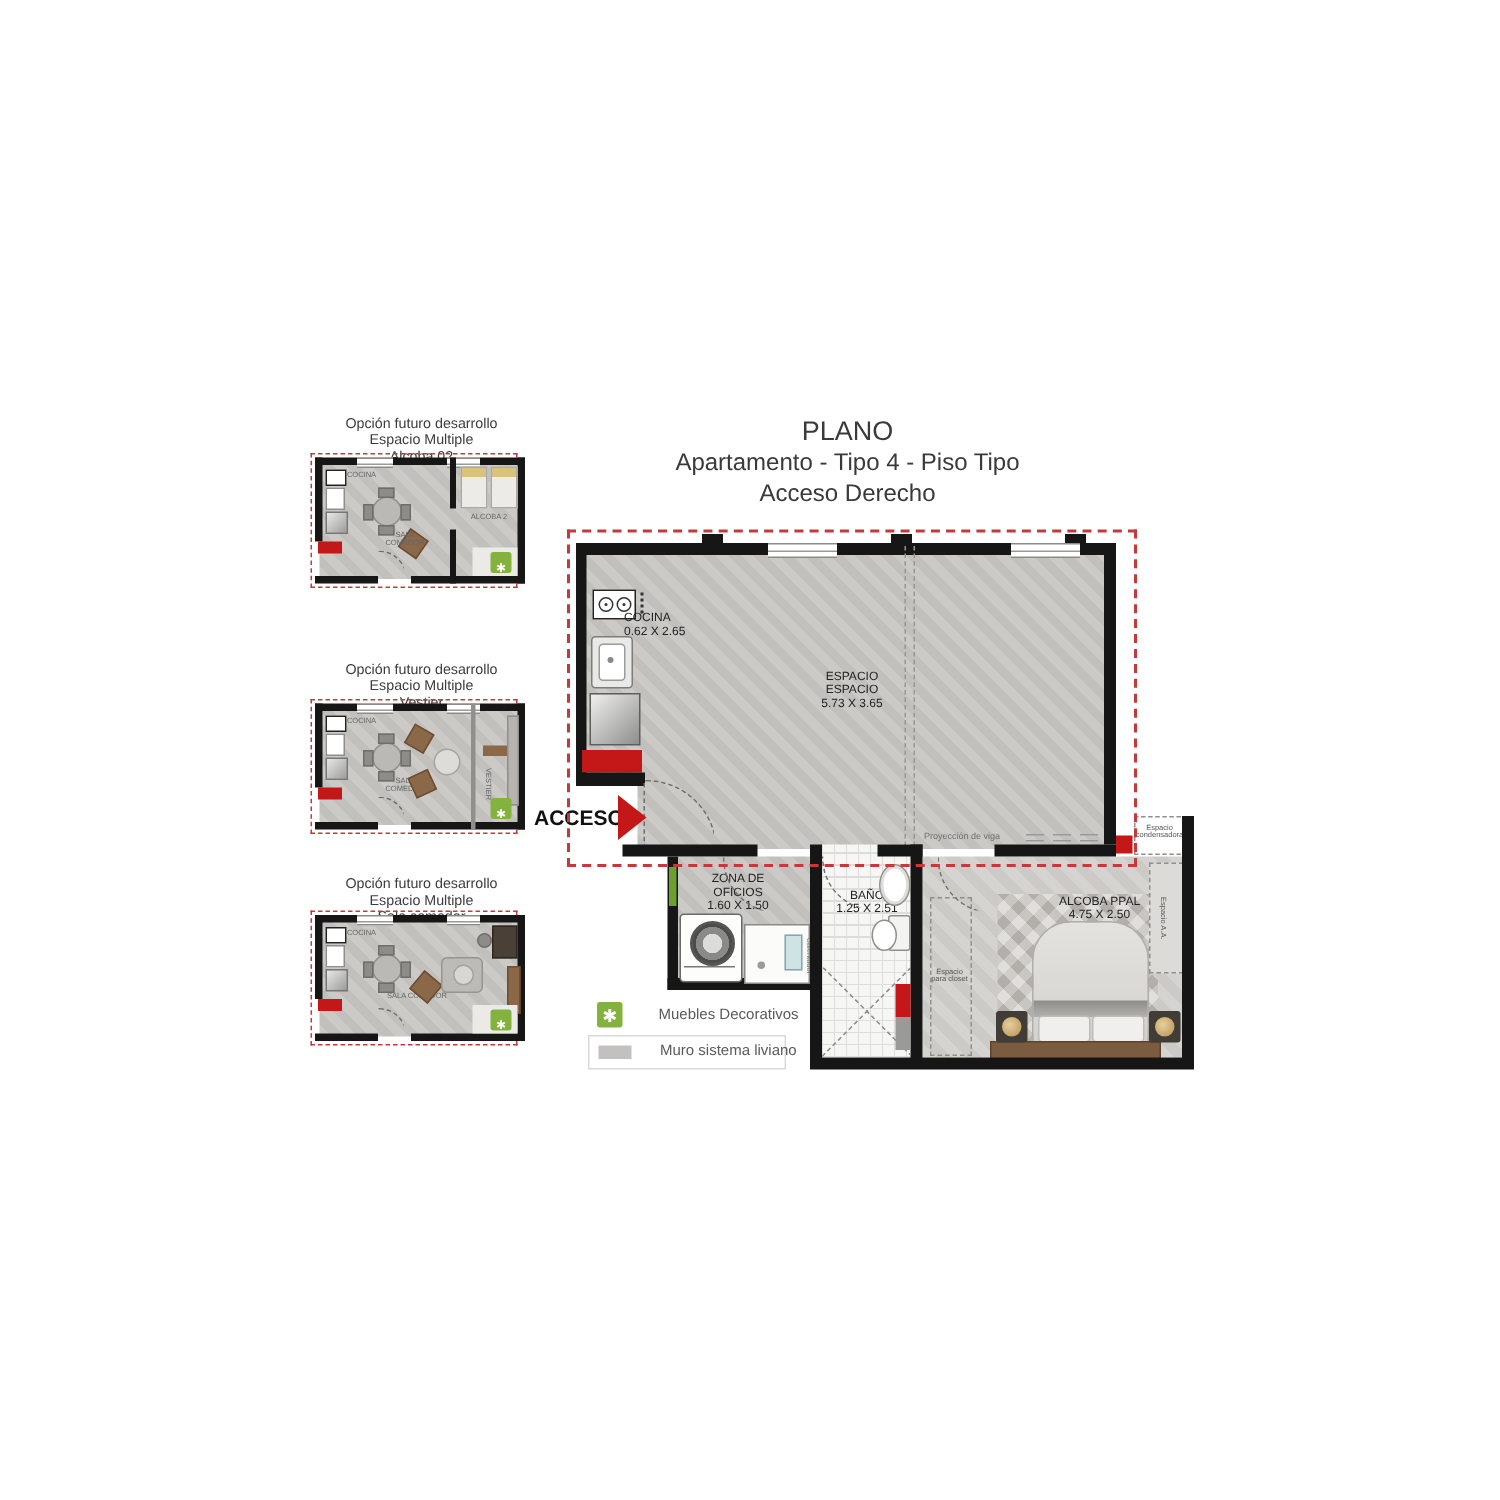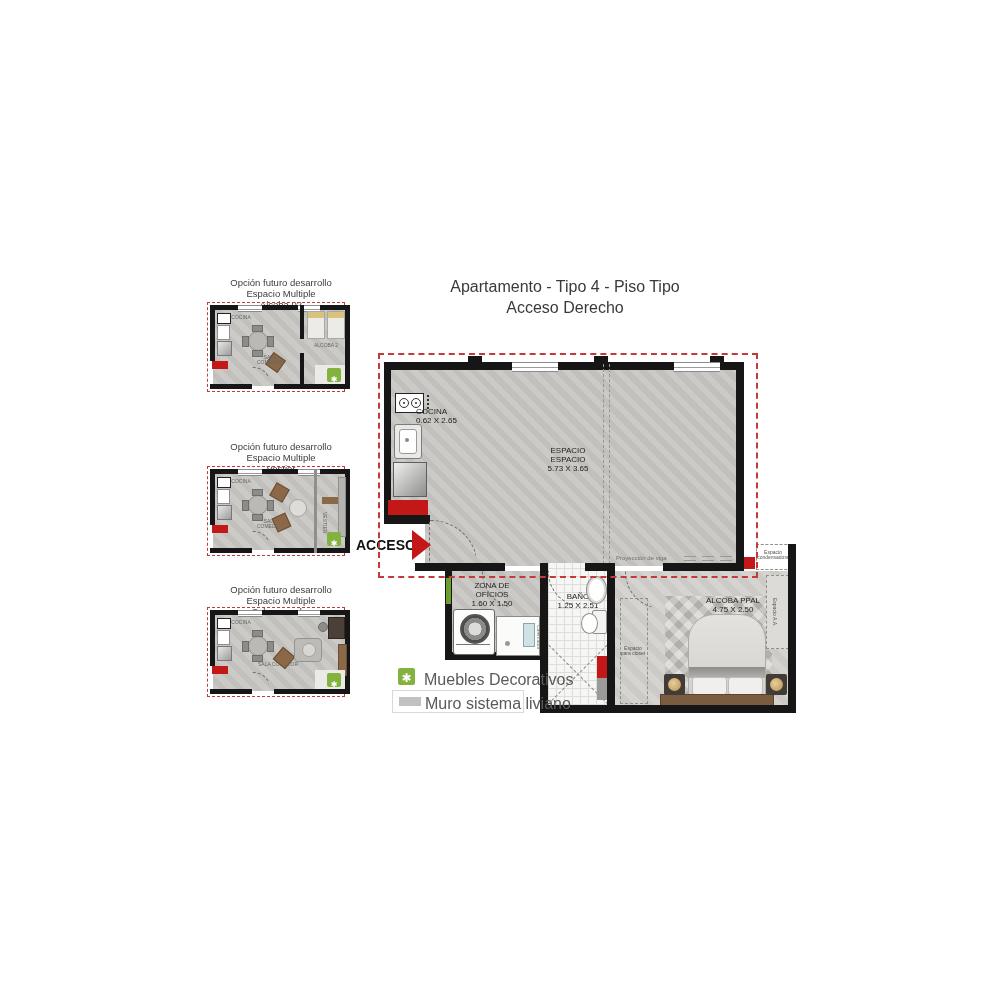--- a/index.html
+++ b/index.html
@@ -25,33 +25,34 @@
   .caption{font-size:9.5px;line-height:11px;color:#3c3c3c;text-align:center;}
   .roomlbl{position:absolute;font-size:8px;line-height:9px;color:#222;text-align:center;}
   .tinylbl{position:absolute;font-size:6px;line-height:7px;color:#555;text-align:center;}
   .microlbl{position:absolute;font-size:5px;line-height:5px;color:#666;text-align:center;}
   .dashbox{position:absolute;border:1px dashed #8f8f8d;background:transparent;}
   .arcTR{position:absolute;overflow:hidden;}
   .arcTR>div{position:absolute;border:1px dashed #6e6e6c;border-radius:50%;}
   .greenbox{position:absolute;background:#84b23f;border-radius:2px;color:#fff;text-align:center;}
   .asterisk-lg{font-size:12px;line-height:16px;}
   .asterisk-sm{font-size:8px;line-height:12px;}
-  .legend-label{font-size:16px;color:#5a5a5a;}
+  .legend-label{font-size:10px;color:#5a5a5a;margin-left:15px;}
   .stove{position:absolute;background:#fff;border:1px solid #222;}
   .burner{position:absolute;border:1px solid #333;border-radius:50%;}
   .burner:after{content:"";position:absolute;left:50%;top:50%;width:2px;height:2px;margin:-1px;background:#333;border-radius:50%;}
   .chair{position:absolute;background:#8d8c88;border:1px solid #6f6e6a;}
   .vertical{writing-mode:vertical-rl;}
 </style>
 </head>
 <body>
 
 <div id="canvas">
 
   <div class="abs" style="left:395px;top:276px;width:340px;text-align:center;">
+    <div class="title-line1">PLANO</div>
     <div class="title-line">Apartamento - Tipo 4 - Piso Tipo</div>
     <div class="title-line">Acceso Derecho</div>
   </div>
 
   <div class="abs" style="left:196px;top:277px;width:170px;">
     <div class="caption">Opción futuro desarrollo</div>
     <div class="caption">Espacio Multiple</div>
     <div class="caption">Alcoba 02</div>
   </div>
   <div class="abs" style="left:210px;top:305px;width:140px;height:84px;">

